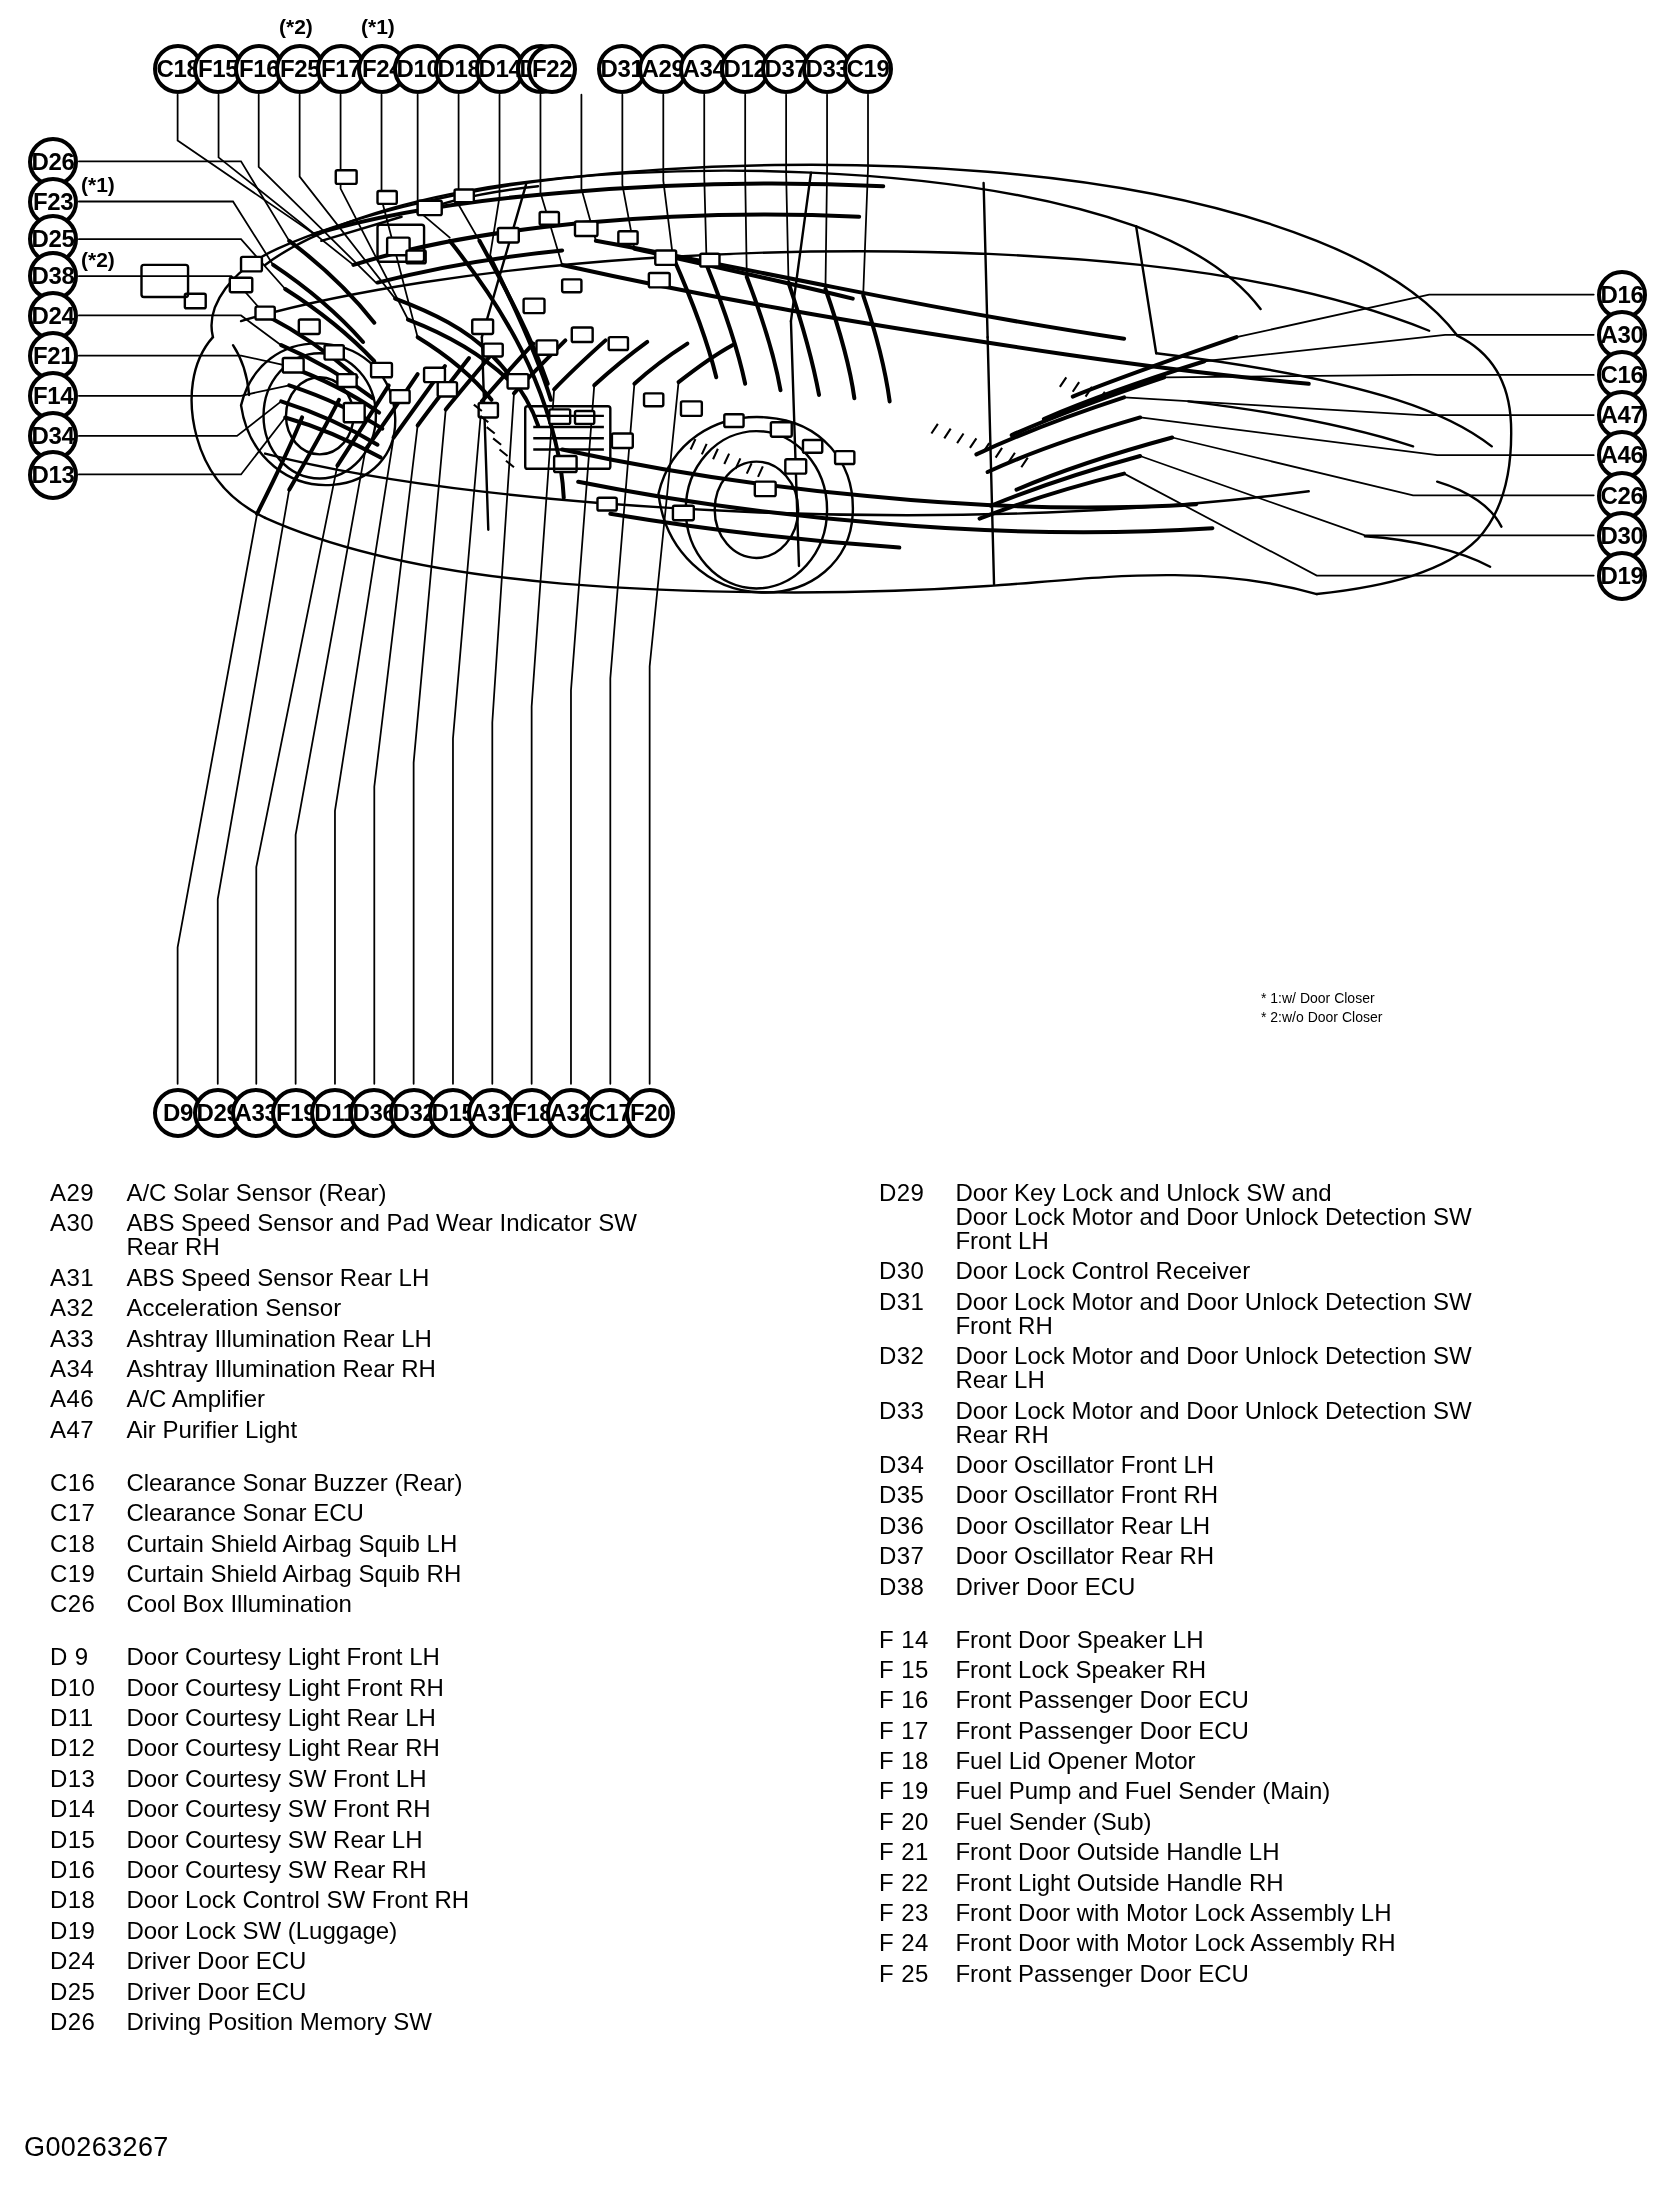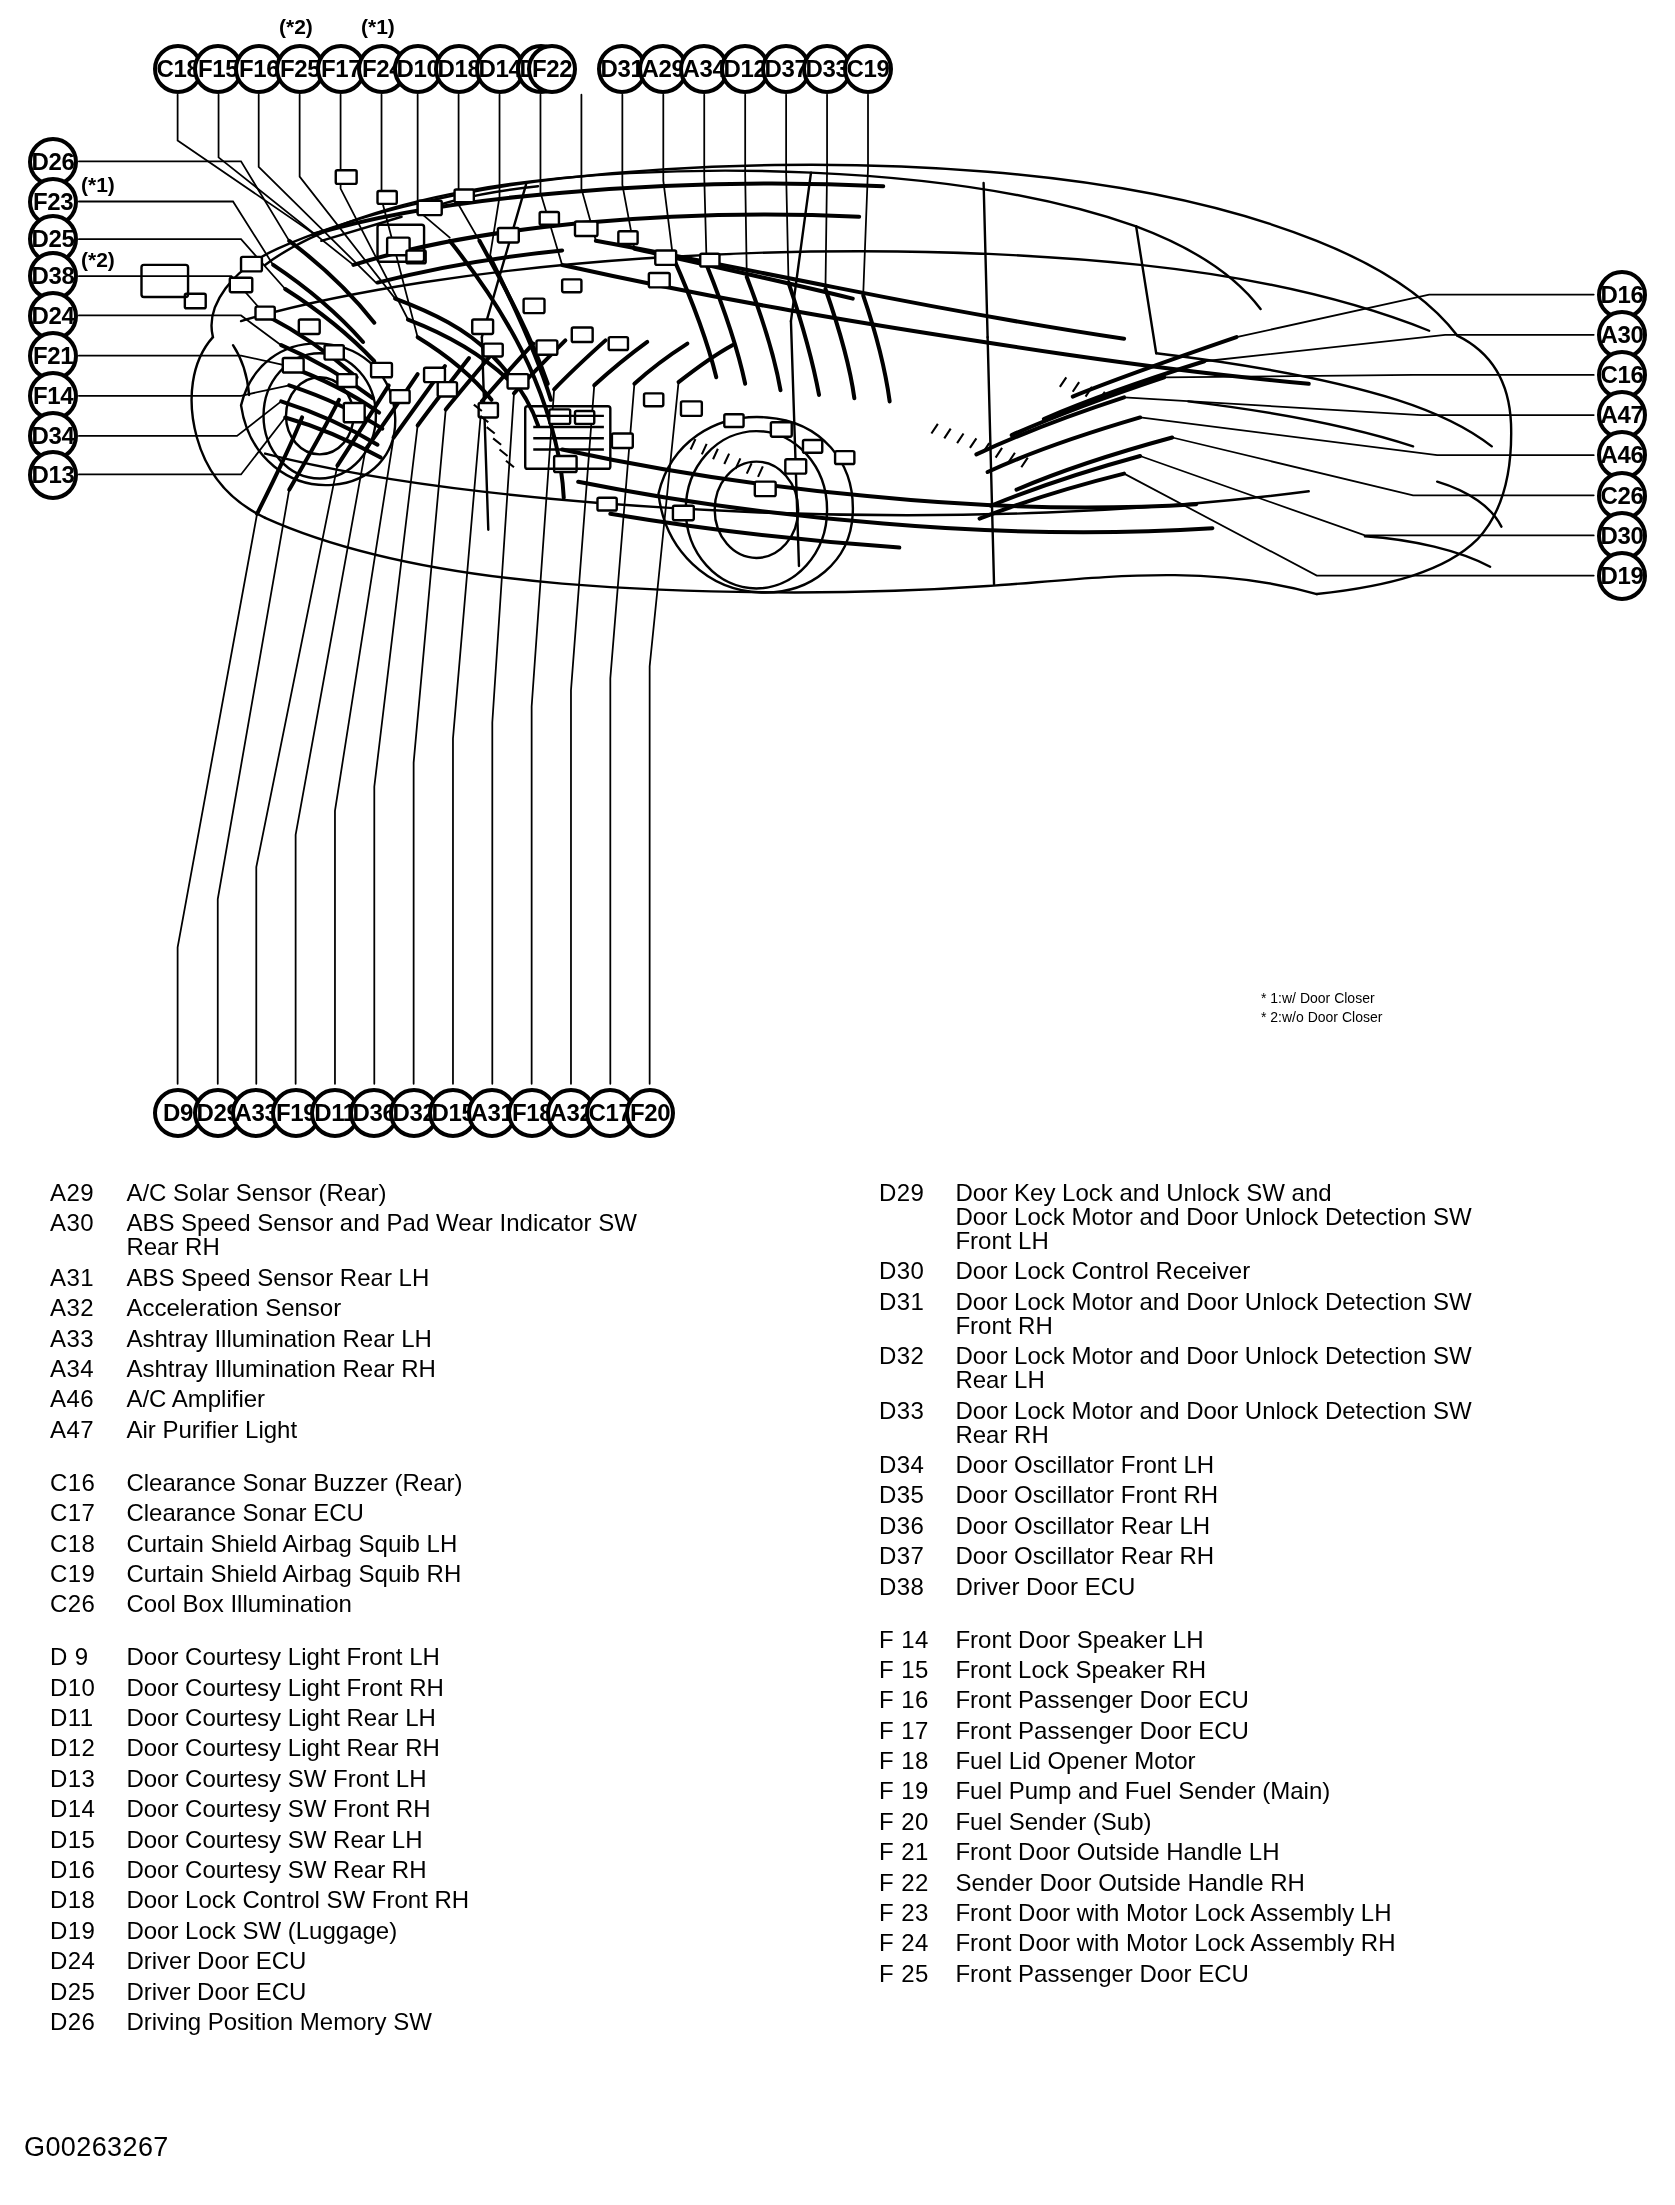--- a/index.html
+++ b/index.html
@@ -711,21 +711,21 @@
         <div class="legend-entry">
           <div class="legend-code">F 20</div>
           <div class="legend-desc"><span>Fuel Sender (Sub)</span></div>
         </div>
         <div class="legend-entry">
           <div class="legend-code">F 21</div>
           <div class="legend-desc"><span>Front Door Outside Handle LH</span></div>
         </div>
         <div class="legend-entry">
           <div class="legend-code">F 22</div>
-          <div class="legend-desc"><span>Sender Door Outside Handle RH</span></div>
+          <div class="legend-desc"><span>Front Light Outside Handle RH</span></div>
         </div>
         <div class="legend-entry">
           <div class="legend-code">F 23</div>
           <div class="legend-desc"><span>Front Door with Motor Lock Assembly LH</span></div>
         </div>
         <div class="legend-entry">
           <div class="legend-code">F 24</div>
           <div class="legend-desc"><span>Front Door with Motor Lock Assembly RH</span></div>
         </div>
         <div class="legend-entry">

